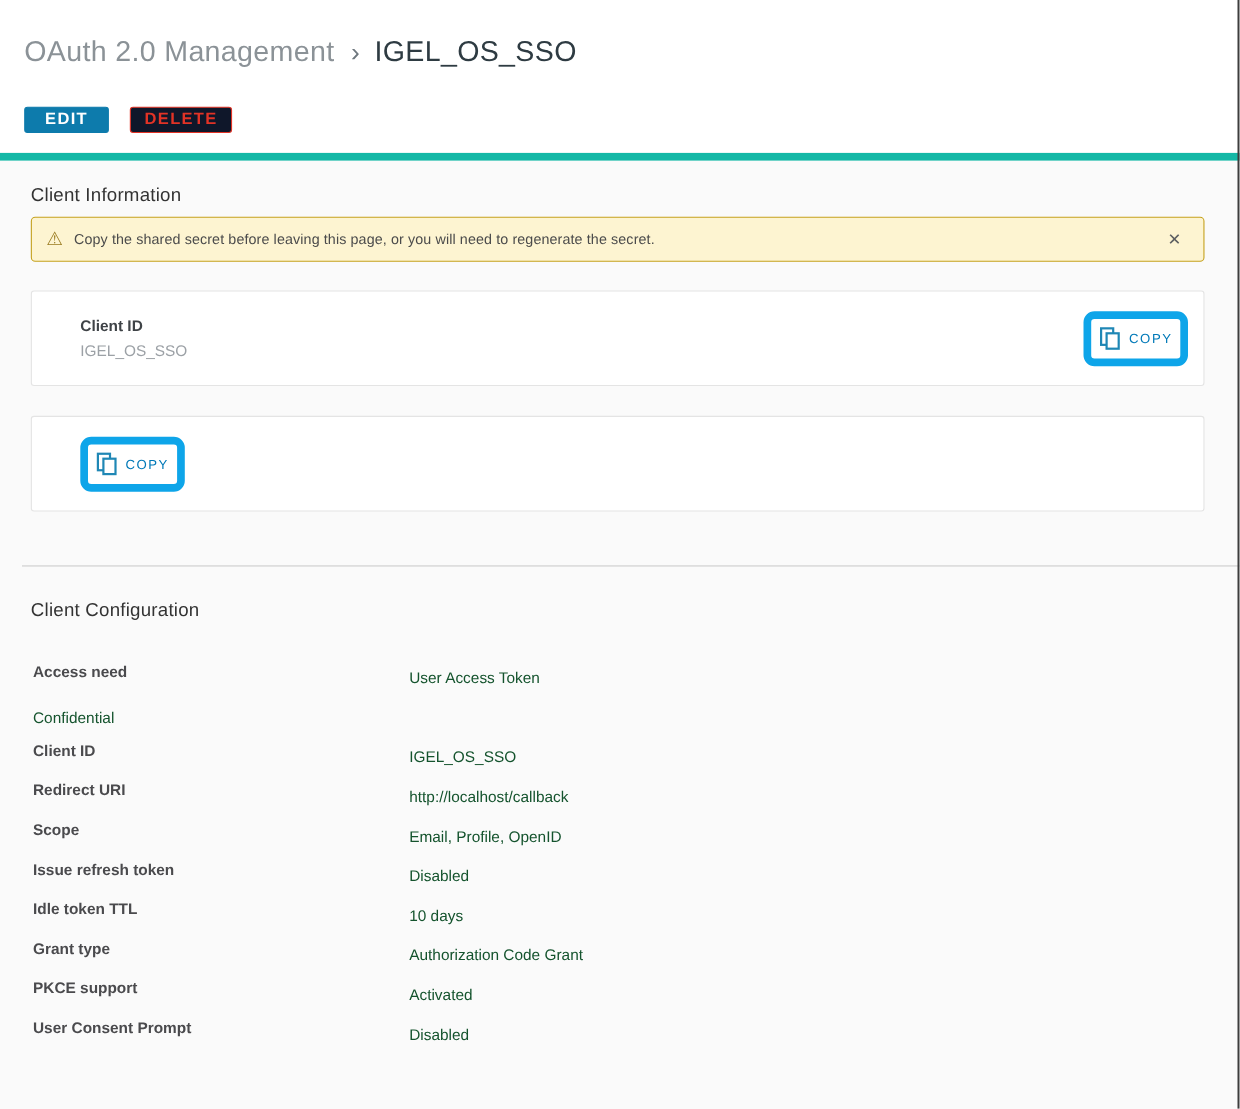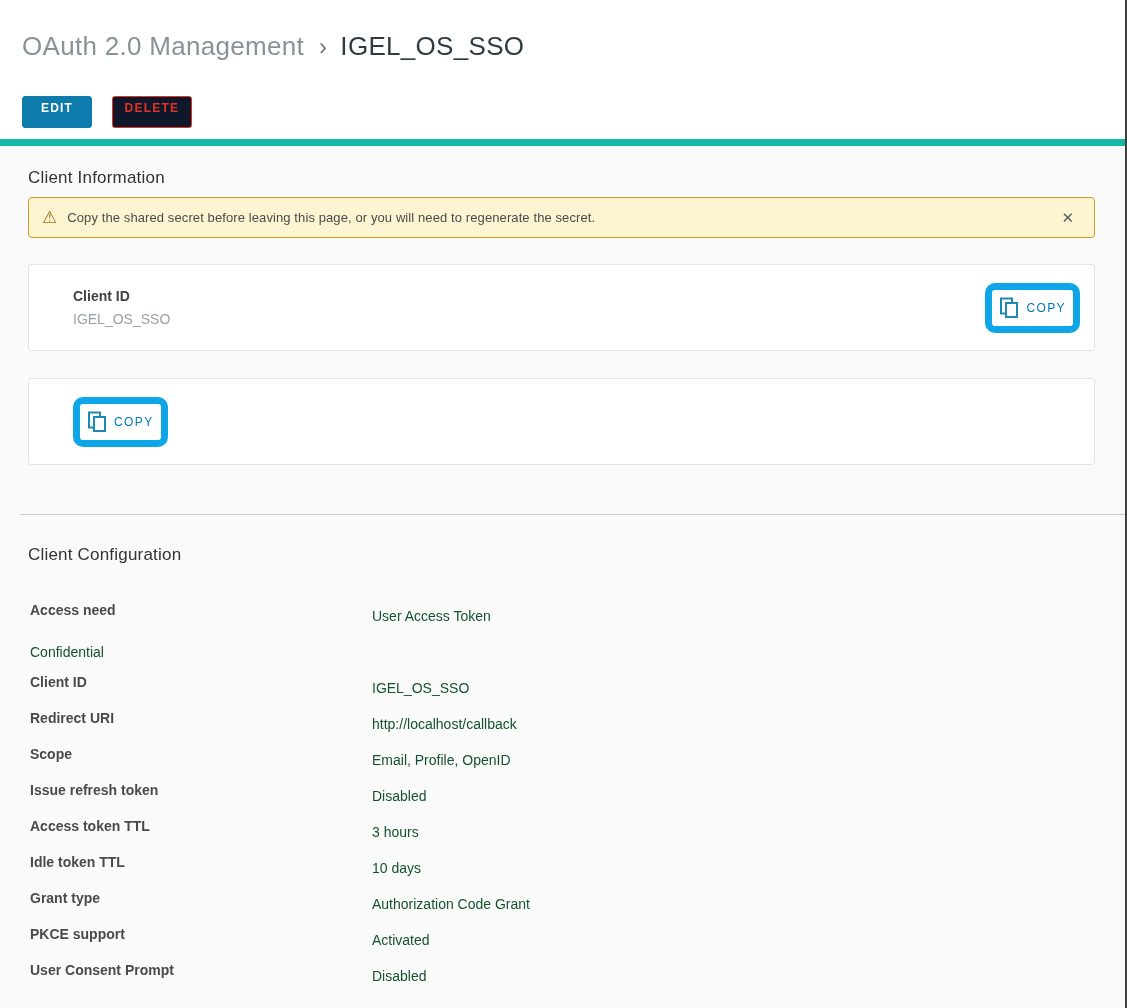--- a/index.html
+++ b/index.html
@@ -18,23 +18,23 @@
     padding: 30px 0 0 22px;
     border-bottom: 7px solid #14b8a6;
   }
   .breadcrumb { font-size: 26px; font-weight: 300; letter-spacing: 0.3px; line-height: 32px; }
   .breadcrumb .parent { color: #8b9297; cursor: pointer; }
   .breadcrumb .sep { color: #6e777e; font-size: 24px; margin: 0 13px 0 15px; }
   .breadcrumb .current { color: #2e3b42; }
   .actions { margin-top: 33px; }
   .btn {
     display: inline-block;
-    height: 32px;
+    height: 24px;
     line-height: 22px;
-    font-size: 12px;
+    font-size: 15px;
     font-weight: 700;
     letter-spacing: 1.2px;
     border-radius: 3px;
     padding: 0 18px;
     cursor: pointer;
     text-align: center;
   }
   .btn-primary { background: #0d7bac; border: 1px solid #0d7bac; color: #ffffff; }
   .btn-outline-danger { background: #0f172a; border: 1px solid #e23326; color: #e23326; margin-left: 15px; padding: 0 12px; }
 
@@ -193,24 +193,20 @@
     </div>
     <div class="config-row">
       <span class="config-label">Scope</span>
       <span class="config-value">Email, Profile, OpenID</span>
     </div>
     <div class="config-row">
       <span class="config-label">Issue refresh token</span>
       <span class="config-value">Disabled</span>
     </div>
     <div class="config-row">
-      <span class="config-label">Access token TTL</span>
-      <span class="config-value">3 hours</span>
-    </div>
-    <div class="config-row">
       <span class="config-label">Idle token TTL</span>
       <span class="config-value">10 days</span>
     </div>
     <div class="config-row">
       <span class="config-label">Grant type</span>
       <span class="config-value">Authorization Code Grant</span>
     </div>
     <div class="config-row">
       <span class="config-label">PKCE support</span>
       <span class="config-value">Activated</span>

